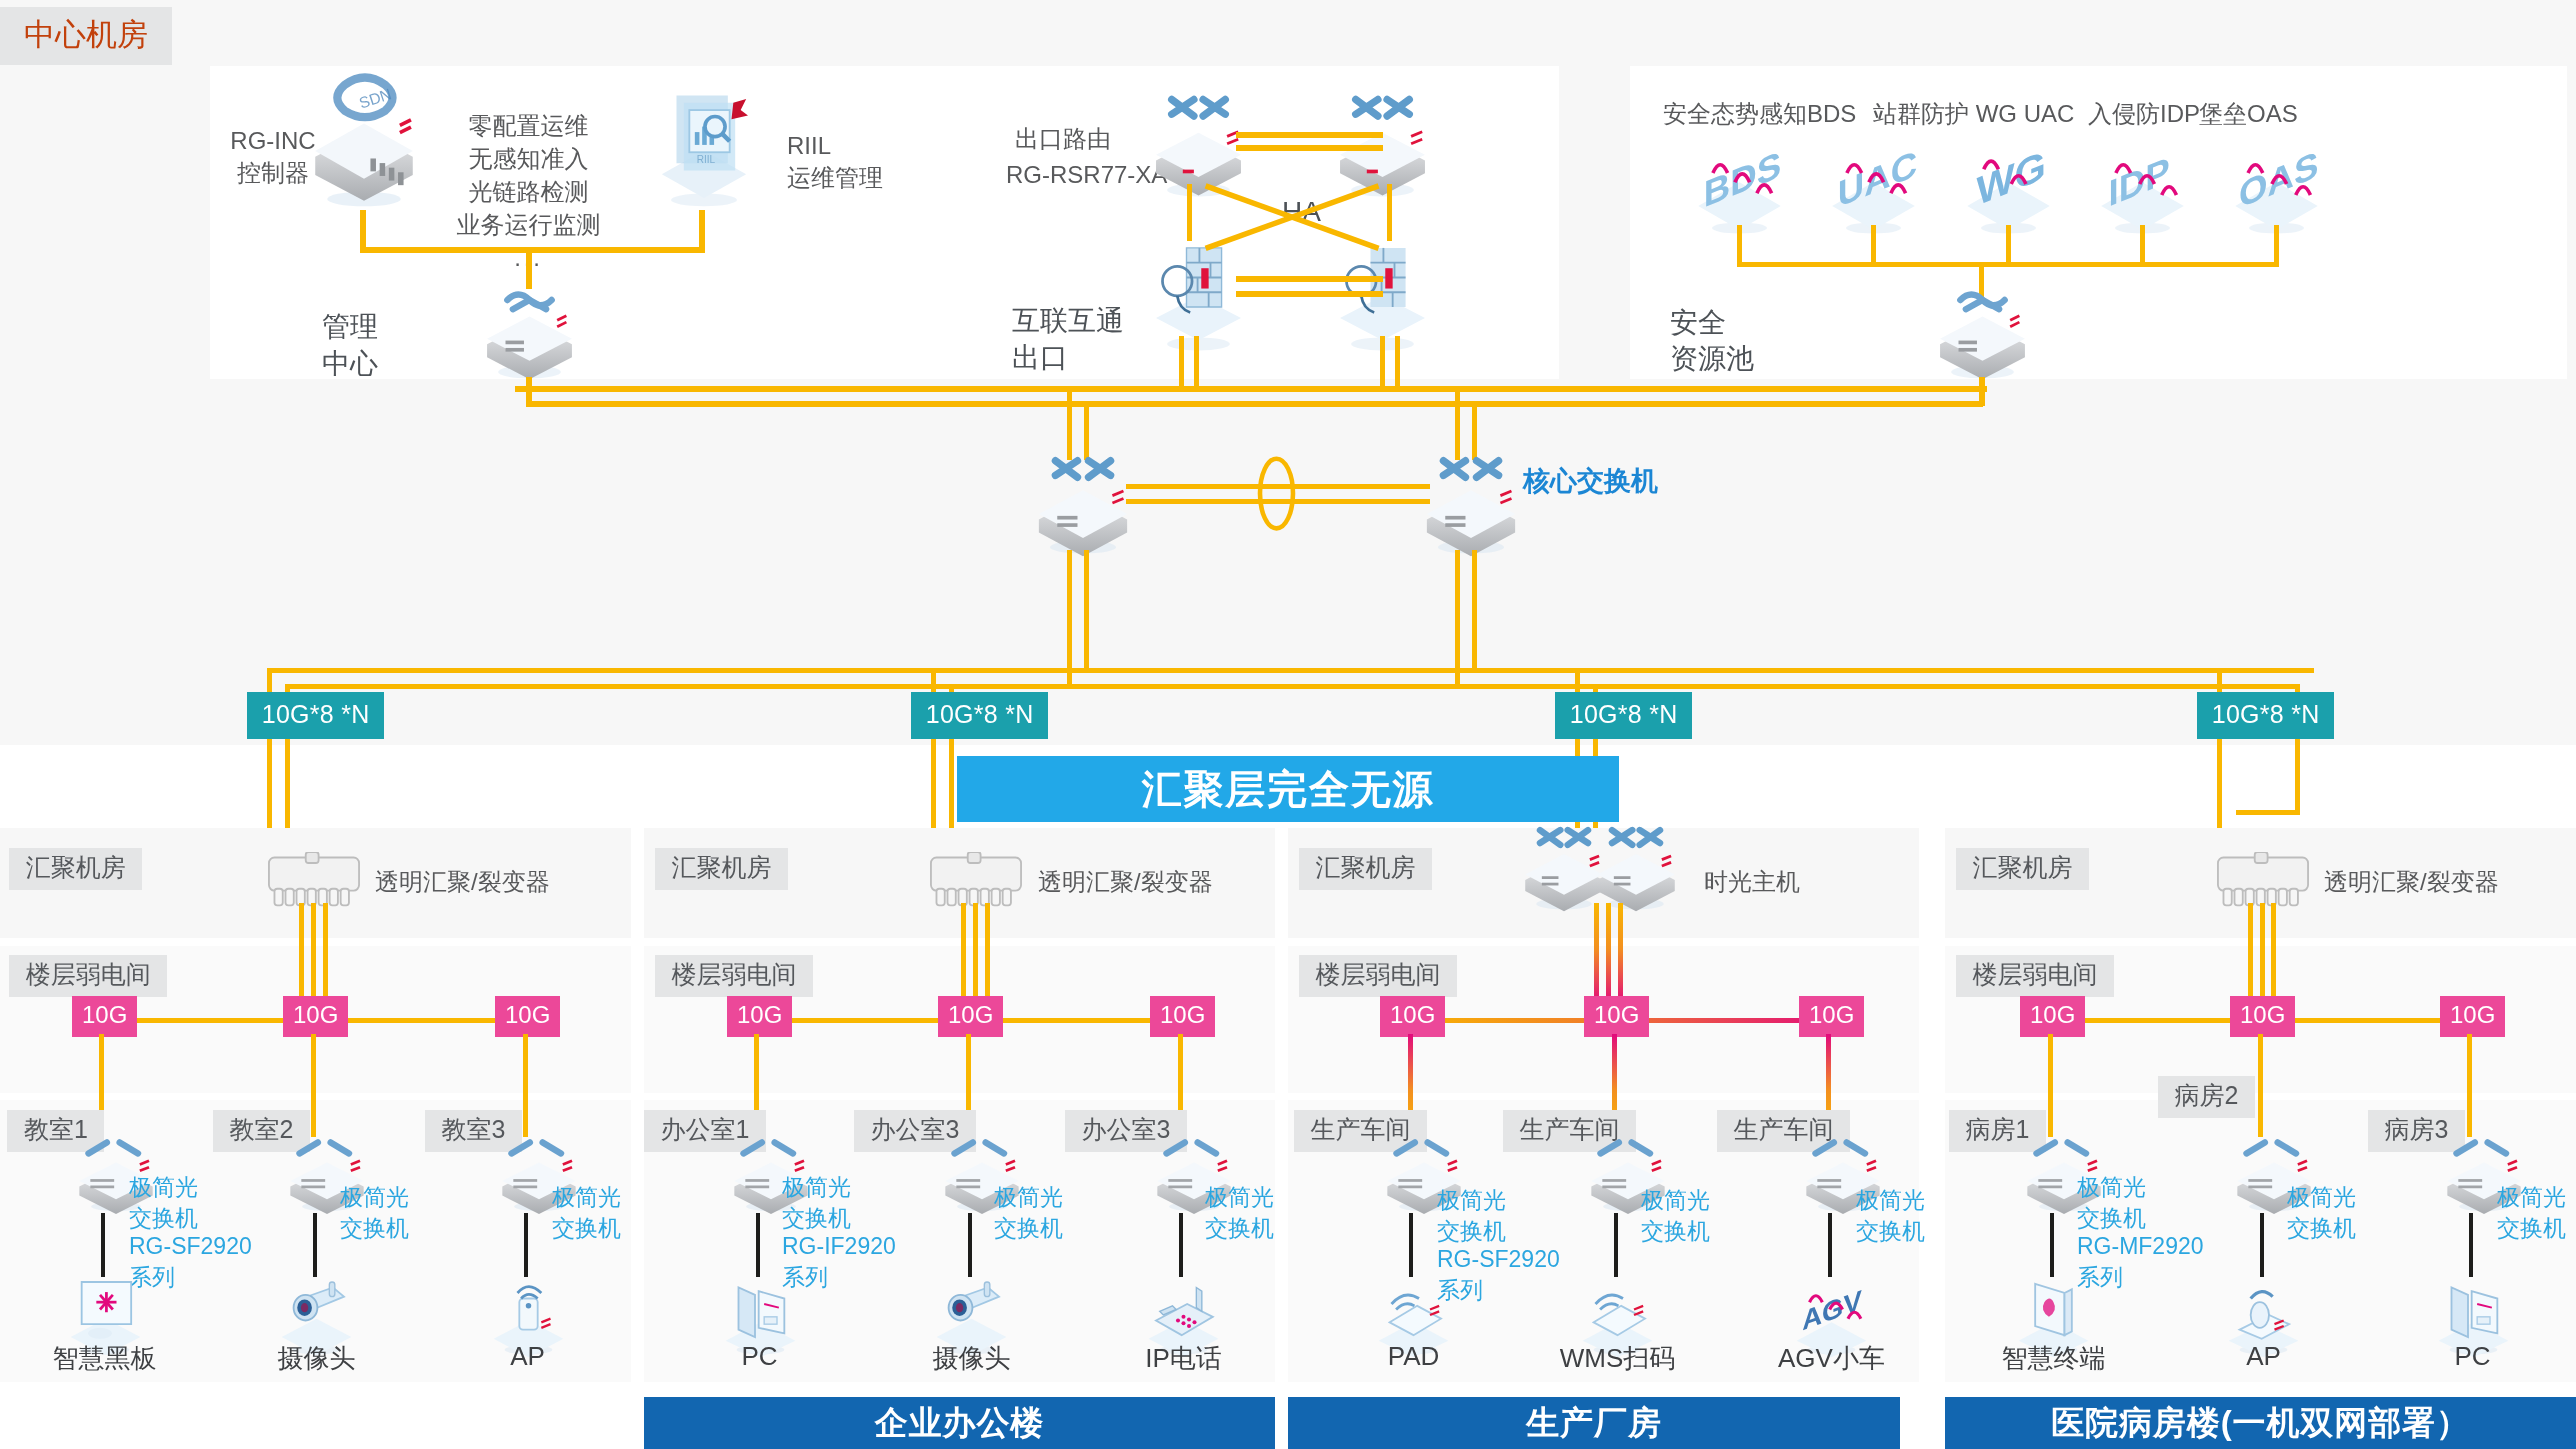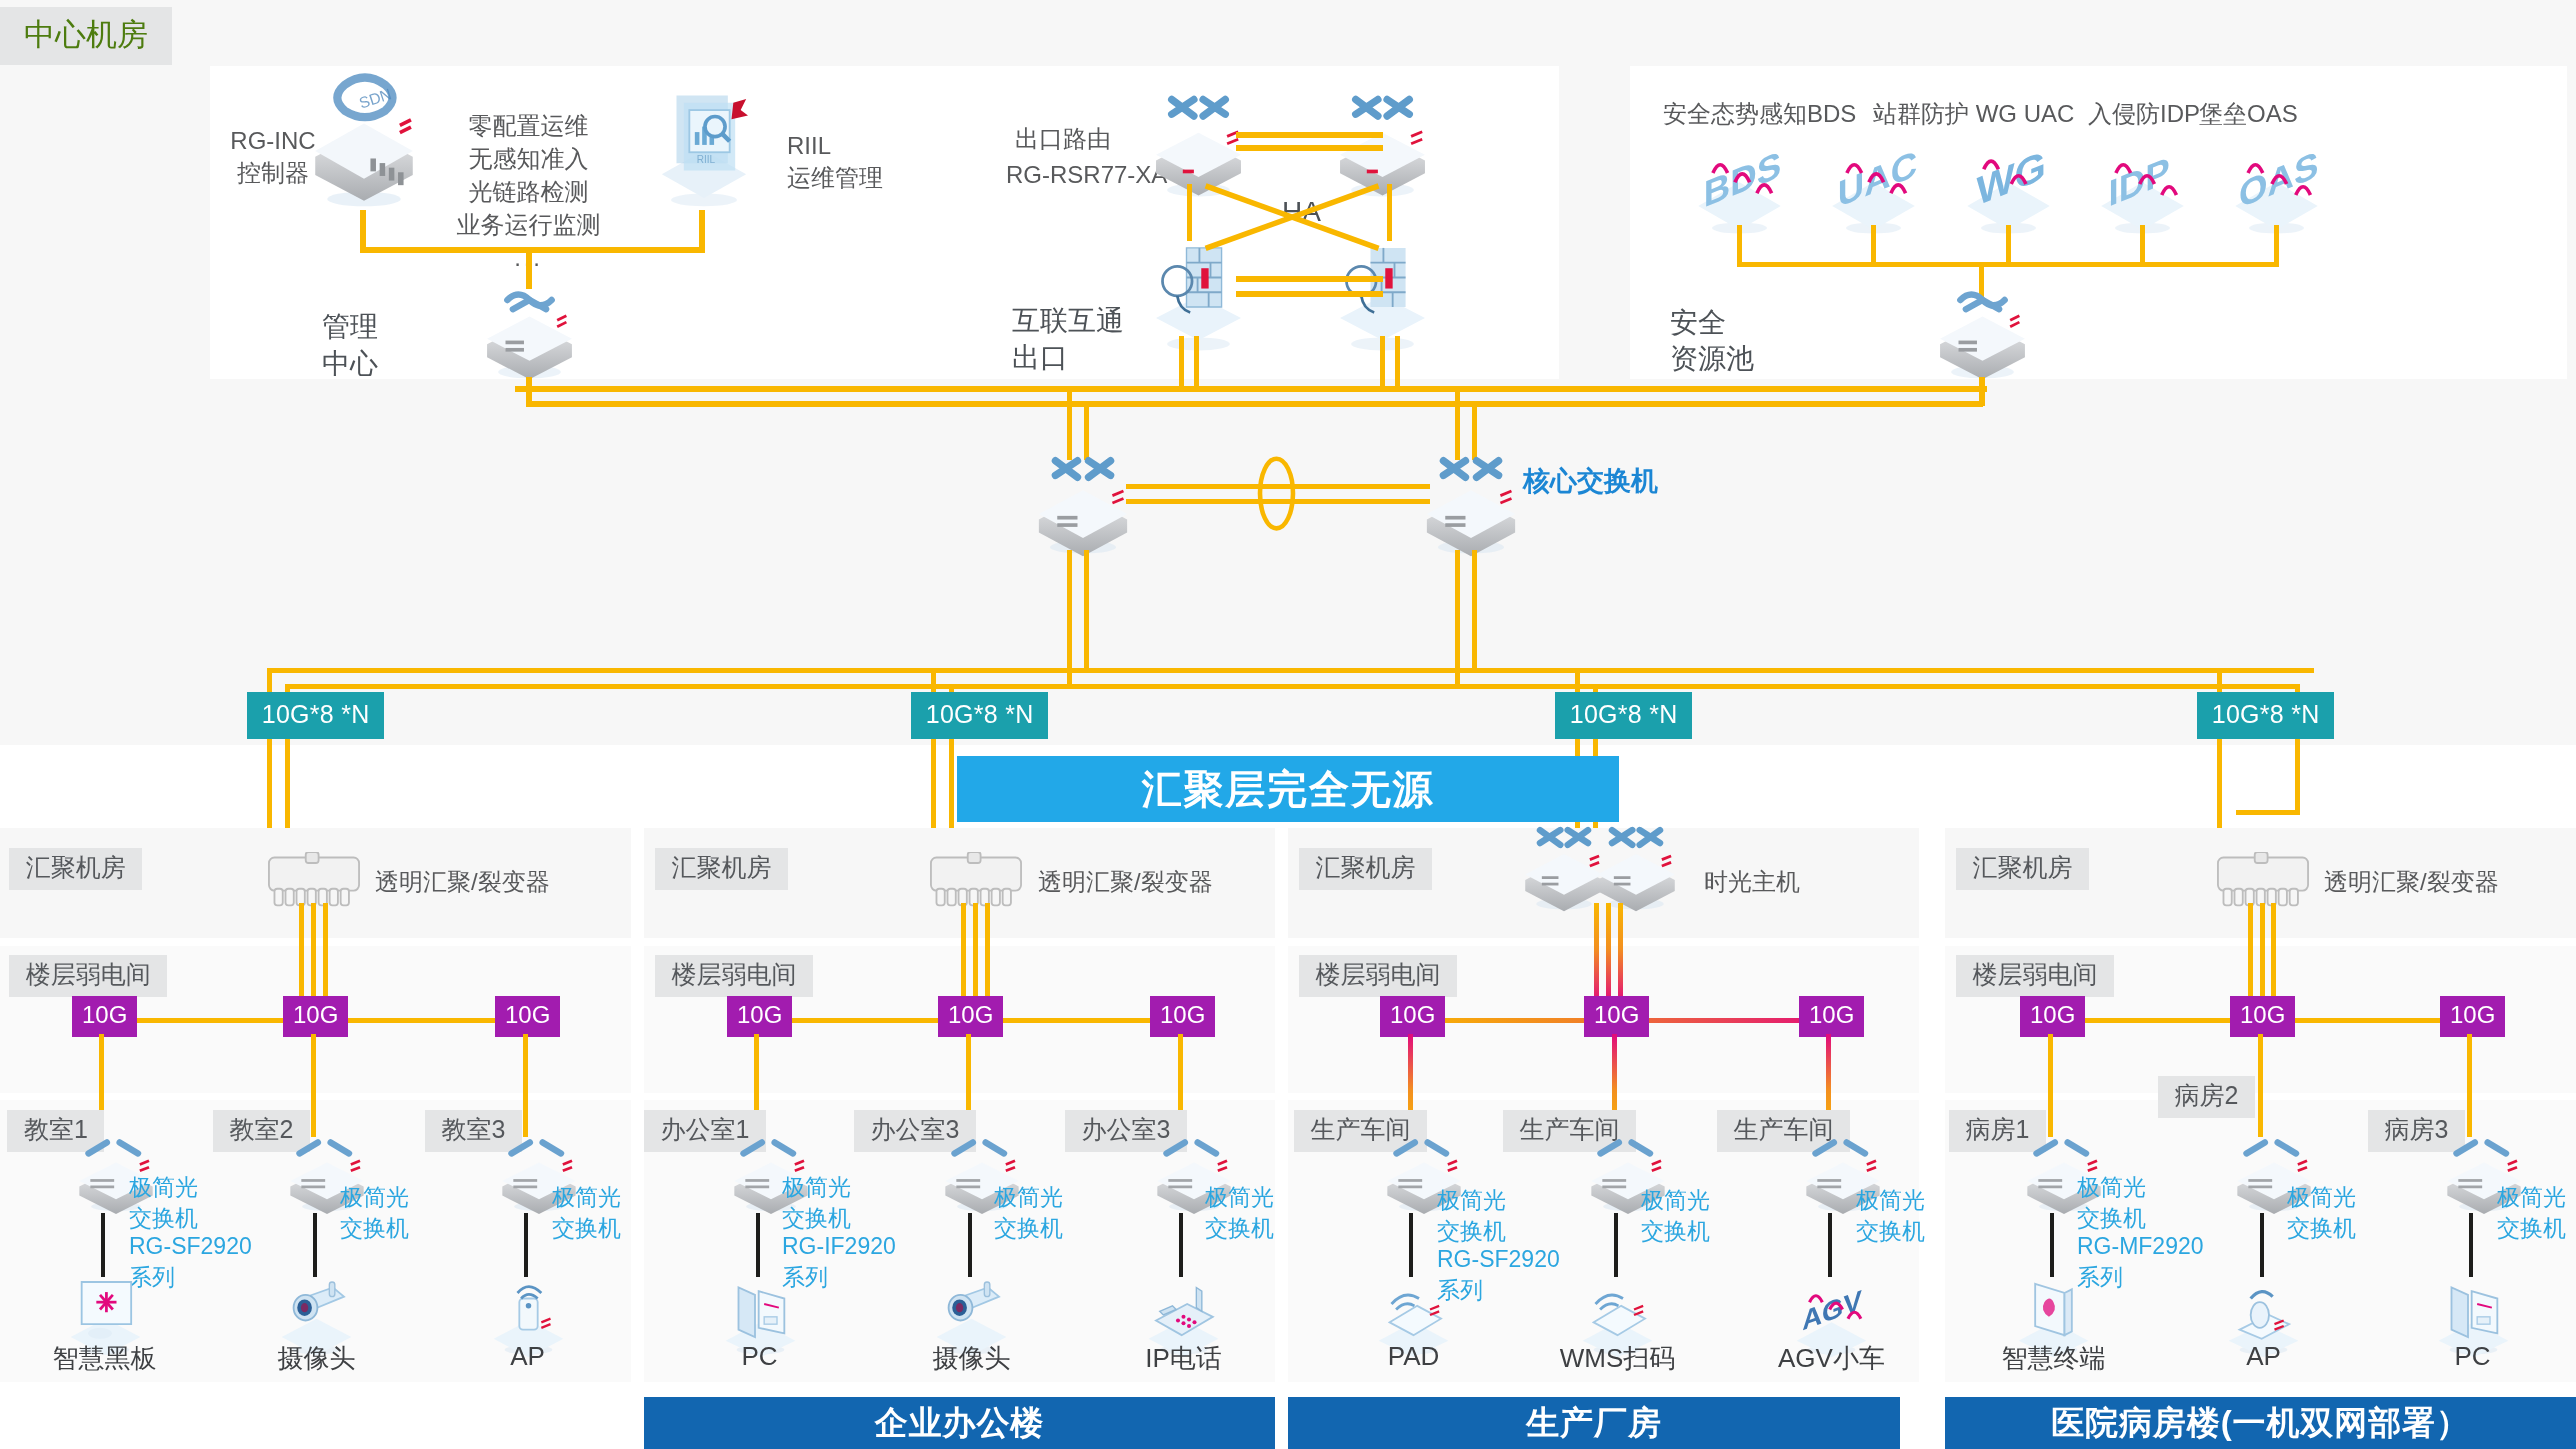--- a/index.html
+++ b/index.html
@@ -12,21 +12,21 @@
   }
   .canvas { position:absolute; inset:0; }
   .abs { position:absolute; }
 
   
   .chip {
     background:#e4e5e6; color:#55585c; font-size:25px;
     padding:7.4px 16.6px 9.2px 16.6px; line-height:1; white-space:nowrap;
   }
   .room-title {
-    background:#e4e5e6; color:#4d7c0f; font-size:31px;
+    background:#e4e5e6; color:#c2410c; font-size:31px;
     padding:12px 24px 14.7px 24px; line-height:1; white-space:nowrap;
   }
 
   
   .panel { background:#ffffff; }
   .band-bg { background:#f7f7f7; }
 
   
   .lbl { font-size:24px; line-height:1.38; color:#58595b; white-space:nowrap; }
   .lbl-c { text-align:center; }
@@ -45,21 +45,21 @@
     background:linear-gradient(180deg,#f9b700 0%,#f3901f 45%,#e2097d 100%); }
   .link-hvv-rev { position:absolute;
     background:linear-gradient(180deg,#e2097d 0%,#f3901f 55%,#f9b700 100%); }
 
   
   .badge10g8 {
     background:#1ba0ac; color:#fff; font-size:25px; line-height:1;
     padding:10px 14.7px 12px 14.7px; white-space:nowrap; letter-spacing:0.3px;
   }
   .badge10g {
-    background:#a21caf; color:#fff; font-size:24px; line-height:1;
+    background:#ec4899; color:#fff; font-size:24px; line-height:1;
     padding:7.4px 10px 9.2px 10px; white-space:nowrap;text-align:right;
   }
 
   
   .banner-aggr {
     background:#22a8e8; color:#ffffff; font-size:40px; font-weight:bold;
     display:flex; align-items:center; justify-content:center; letter-spacing:1.8px;
   }
   .banner-bottom {
     background:#1266b0; color:#ffffff; font-size:33px; font-weight:bold;

